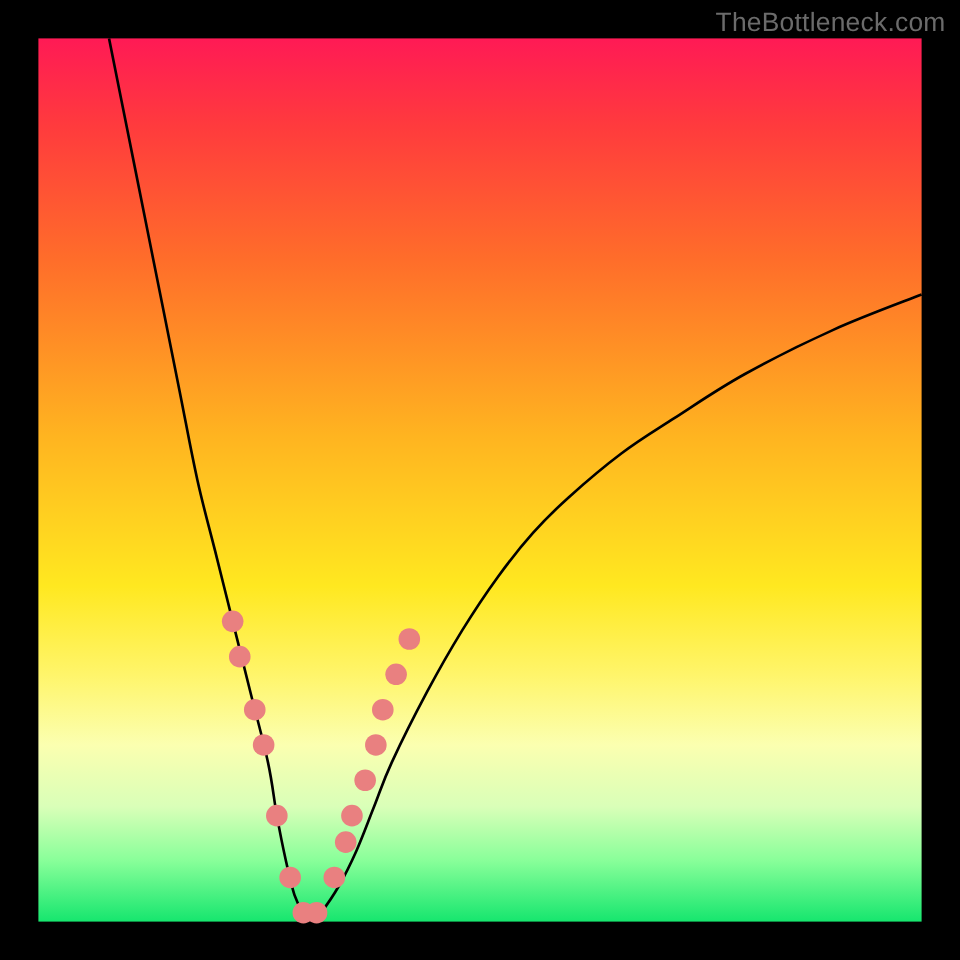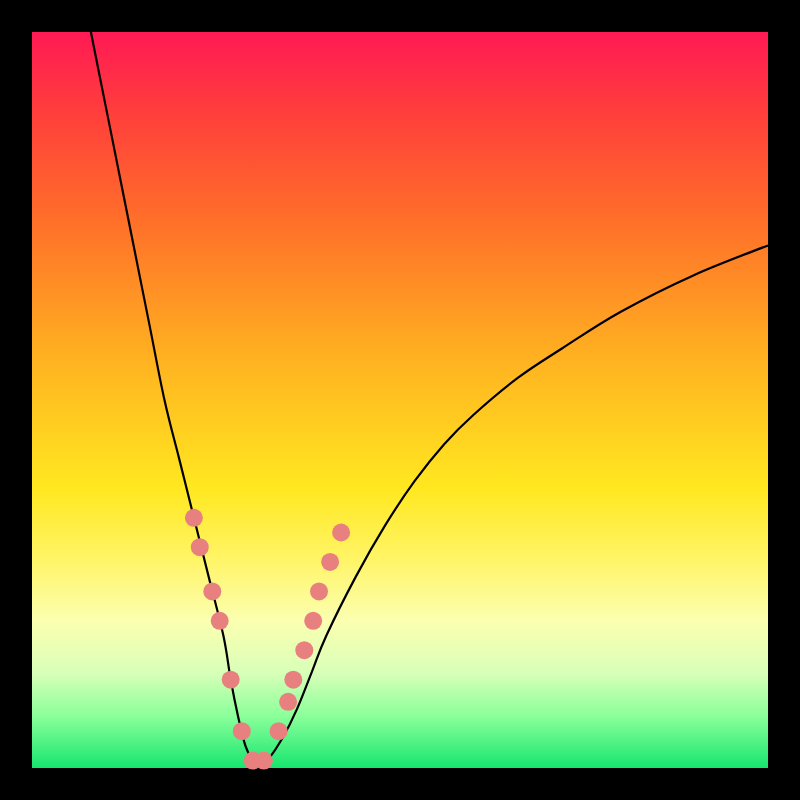--- a/index.html
+++ b/index.html
@@ -57,20 +57,21 @@
     width: 736px;
     height: 736px;
     overflow: visible;
   }
 </style>
 </head>
 <body>
 
 <div class="frame">
 
+  <div class="watermark">TheBottleneck.com</div>
 
   <div class="plot-area">
     <svg class="curve" viewBox="0 0 736 736">
       <path id="curve-path" fill="none" stroke="#000000" stroke-width="2.2" d="M 58.88,0 C 61.5296,13.248000000000003 68.30080000000001,47.104000000000035 73.60000000000001,73.60000000000002 C 78.89920000000001,100.096 83.0208,120.70399999999992 88.32,147.19999999999993 C 93.61919999999999,173.69599999999994 97.74080000000001,194.30400000000006 103.04,220.80000000000007 C 108.3392,247.29600000000008 112.4608,267.90400000000005 117.76,294.40000000000003 C 123.0592,320.896 127.18079999999999,344.1536 132.48,368 C 137.7792,391.8464 141.9008,405.6832 147.20000000000002,426.88 C 152.49920000000003,448.0768 156.6208,464.5632 161.92,485.76 C 167.21919999999997,506.9568 171.34079999999997,523.4431999999999 176.64,544.64 C 181.9392,565.8368 187.3856,584.9728 191.36,603.52 C 195.33440000000002,622.0672 196.07040000000003,633.1072 198.72000000000003,647.6800000000001 C 201.36960000000002,662.2528000000001 203.43040000000002,672.5568000000001 206.08,684.48 C 208.7296,696.4032 210.7904,705.9712 213.44,713.92 C 216.0896,721.8688 218.1504,724.6655999999999 220.79999999999998,728.64 C 223.44959999999998,732.6144 225.5104,736 228.16,736 C 230.8096,736 231.5456,733.9392 235.52,728.64 C 239.4944,723.3408 244.94080000000002,715.8335999999999 250.24,706.56 C 255.5392,697.2864 259.6608,689.0432 264.96,677.12 C 270.25919999999996,665.1968 274.3808,653.568 279.68,640.3199999999999 C 284.9792,627.0719999999999 286.45120000000003,620.7424 294.40000000000003,603.52 C 302.34880000000004,586.2976 313.2416,564.512 323.84,544.64 C 334.43839999999994,524.768 342.68159999999995,510.3424 353.28,493.12 C 363.8784,475.8976 372.1216,463.53279999999995 382.72,448.96 C 393.31840000000005,434.3872 401.56160000000006,424.08320000000003 412.16,412.16 C 422.7584,400.2368 428.352,394.64320000000004 441.59999999999997,382.72 C 454.84799999999996,370.7968 469.86240000000004,357.84319999999997 485.76000000000005,345.91999999999996 C 501.65760000000006,333.99679999999995 511.3728,328.4032 529.92,316.48 C 548.4671999999999,304.5568 564.9536,292.928 588.8000000000001,279.68 C 612.6464000000001,266.432 635.904,254.80319999999998 662.4,242.88 C 688.896,230.95680000000002 722.752,218.73920000000004 736,213.44000000000005"></path>
       <g id="markers-group">
           <circle cx="161.9" cy="485.8" r="9" fill="#e98080" stroke="#d46a6a" stroke-width="0"></circle>
           <circle cx="167.8" cy="515.2" r="9" fill="#e98080" stroke="#d46a6a" stroke-width="0"></circle>
           <circle cx="180.3" cy="559.4" r="9" fill="#e98080" stroke="#d46a6a" stroke-width="0"></circle>
           <circle cx="187.7" cy="588.8" r="9" fill="#e98080" stroke="#d46a6a" stroke-width="0"></circle>
           <circle cx="198.7" cy="647.7" r="9" fill="#e98080" stroke="#d46a6a" stroke-width="0"></circle>

